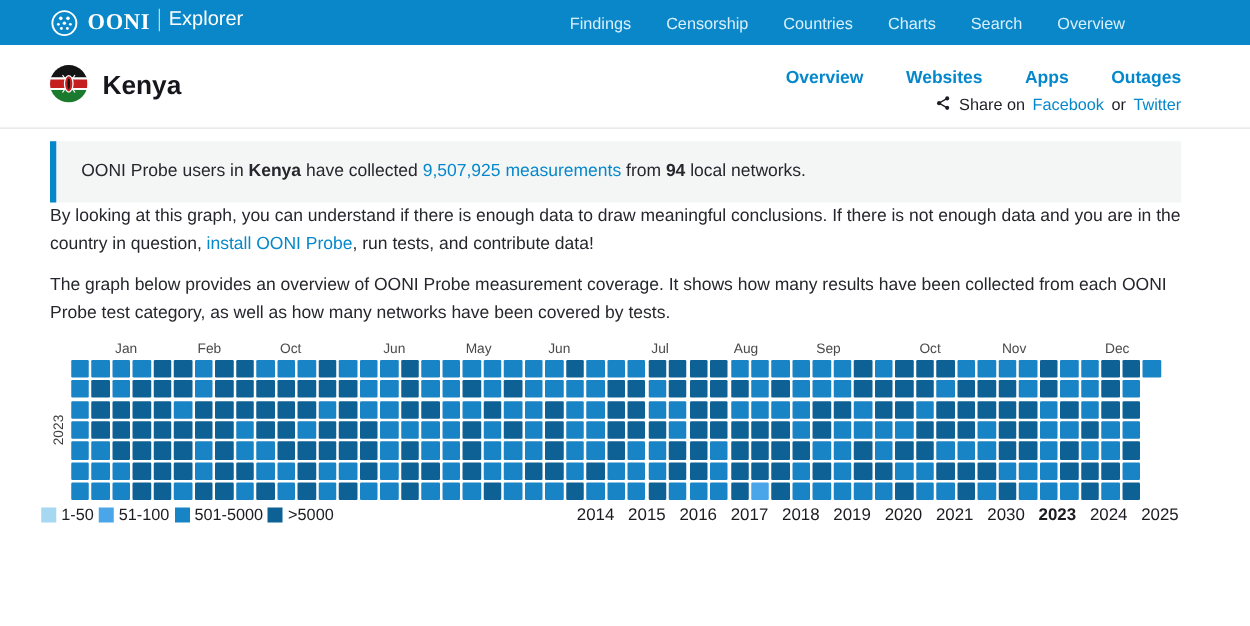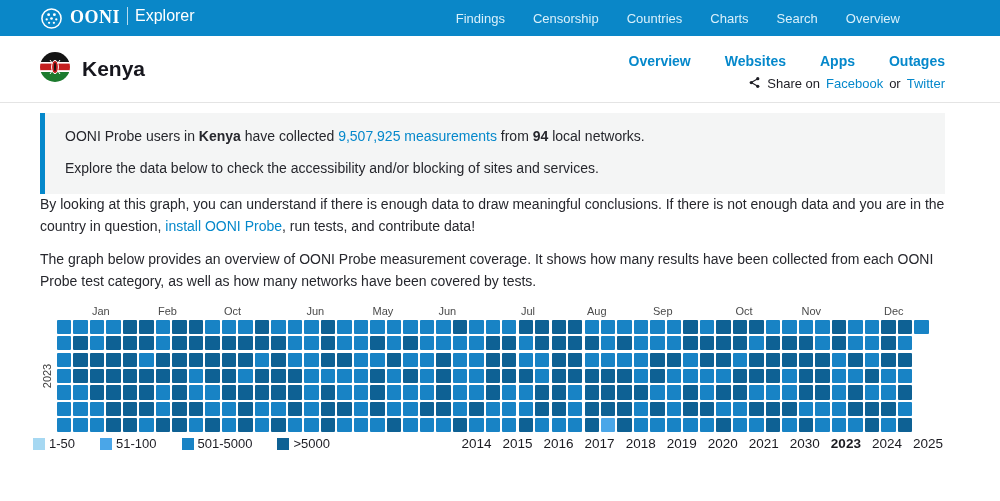--- a/index.html
+++ b/index.html
@@ -44,21 +44,21 @@
   .chart { margin-top:6px; margin-left:-7px; }
   .months { position:relative; height:15px; margin-left:24px; }
   .months span { position:absolute; top:0; font-size:11px; color:#4a4a4a; }
   .grid-wrap { position:relative; padding-left:24px; }
   .year-side { position:absolute; left:2px; top:50%; transform:translateY(-50%) rotate(-90deg);
     transform-origin:center; font-size:11px; color:#3f3f3f; }
   .hm-row { display:flex; gap:2.1px; margin-bottom:2.1px; }
   .cell { width:14.4px; height:14.3px; border-radius:1px; flex:0 0 auto; cursor:pointer; }
 
   .chart-footer { display:flex; justify-content:space-between; align-items:center; margin-top:4px; }
-  .legend { display:flex; gap:25px; align-items:center; }
+  .legend { display:flex; gap:4px; align-items:center; }
   .legend-item { display:flex; align-items:center; gap:4px; font-size:13px; color:#1d1d24; }
   .legend-swatch { width:12px; height:12px; flex:0 0 auto; }
   .years { display:flex; gap:11px; margin-right:2px; }
   .years a { font-size:13.5px; color:#1b1b21; text-decoration:none; cursor:pointer; }
   .years a.active { font-weight:700; }
 </style>
 </head>
 <body>
 
 <header class="topbar">
@@ -134,21 +134,20 @@
       <a class="link">Facebook</a>
       <span>or</span>
       <a class="link">Twitter</a>
     </div>
   </div>
 </section>
 
 <main>
   <div class="info-box">
     <p><span>OONI Probe users in </span><b>Kenya</b><span> have collected </span><a class="link">9,507,925 measurements</a><span> from </span><b>94</b><span> local networks.</span></p>
-    <p>Explore the data below to check the accessibility and/or blocking of sites and services.</p>
   </div>
 
 
   <p class="para"><span>By looking at this graph, you can understand if there is enough data to draw meaningful conclusions. If there is not enough data and you are in the country in question, </span><a class="link">install OONI Probe</a><span>, run tests, and contribute data!</span></p>
 
   <p class="para">The graph below provides an overview of OONI Probe measurement coverage. It shows how many results have been collected from each OONI Probe test category, as well as how many networks have been covered by tests.</p>
 
   <div class="chart">
     <div class="months" id="months">
         <span style="left: 35px;">Jan</span>

